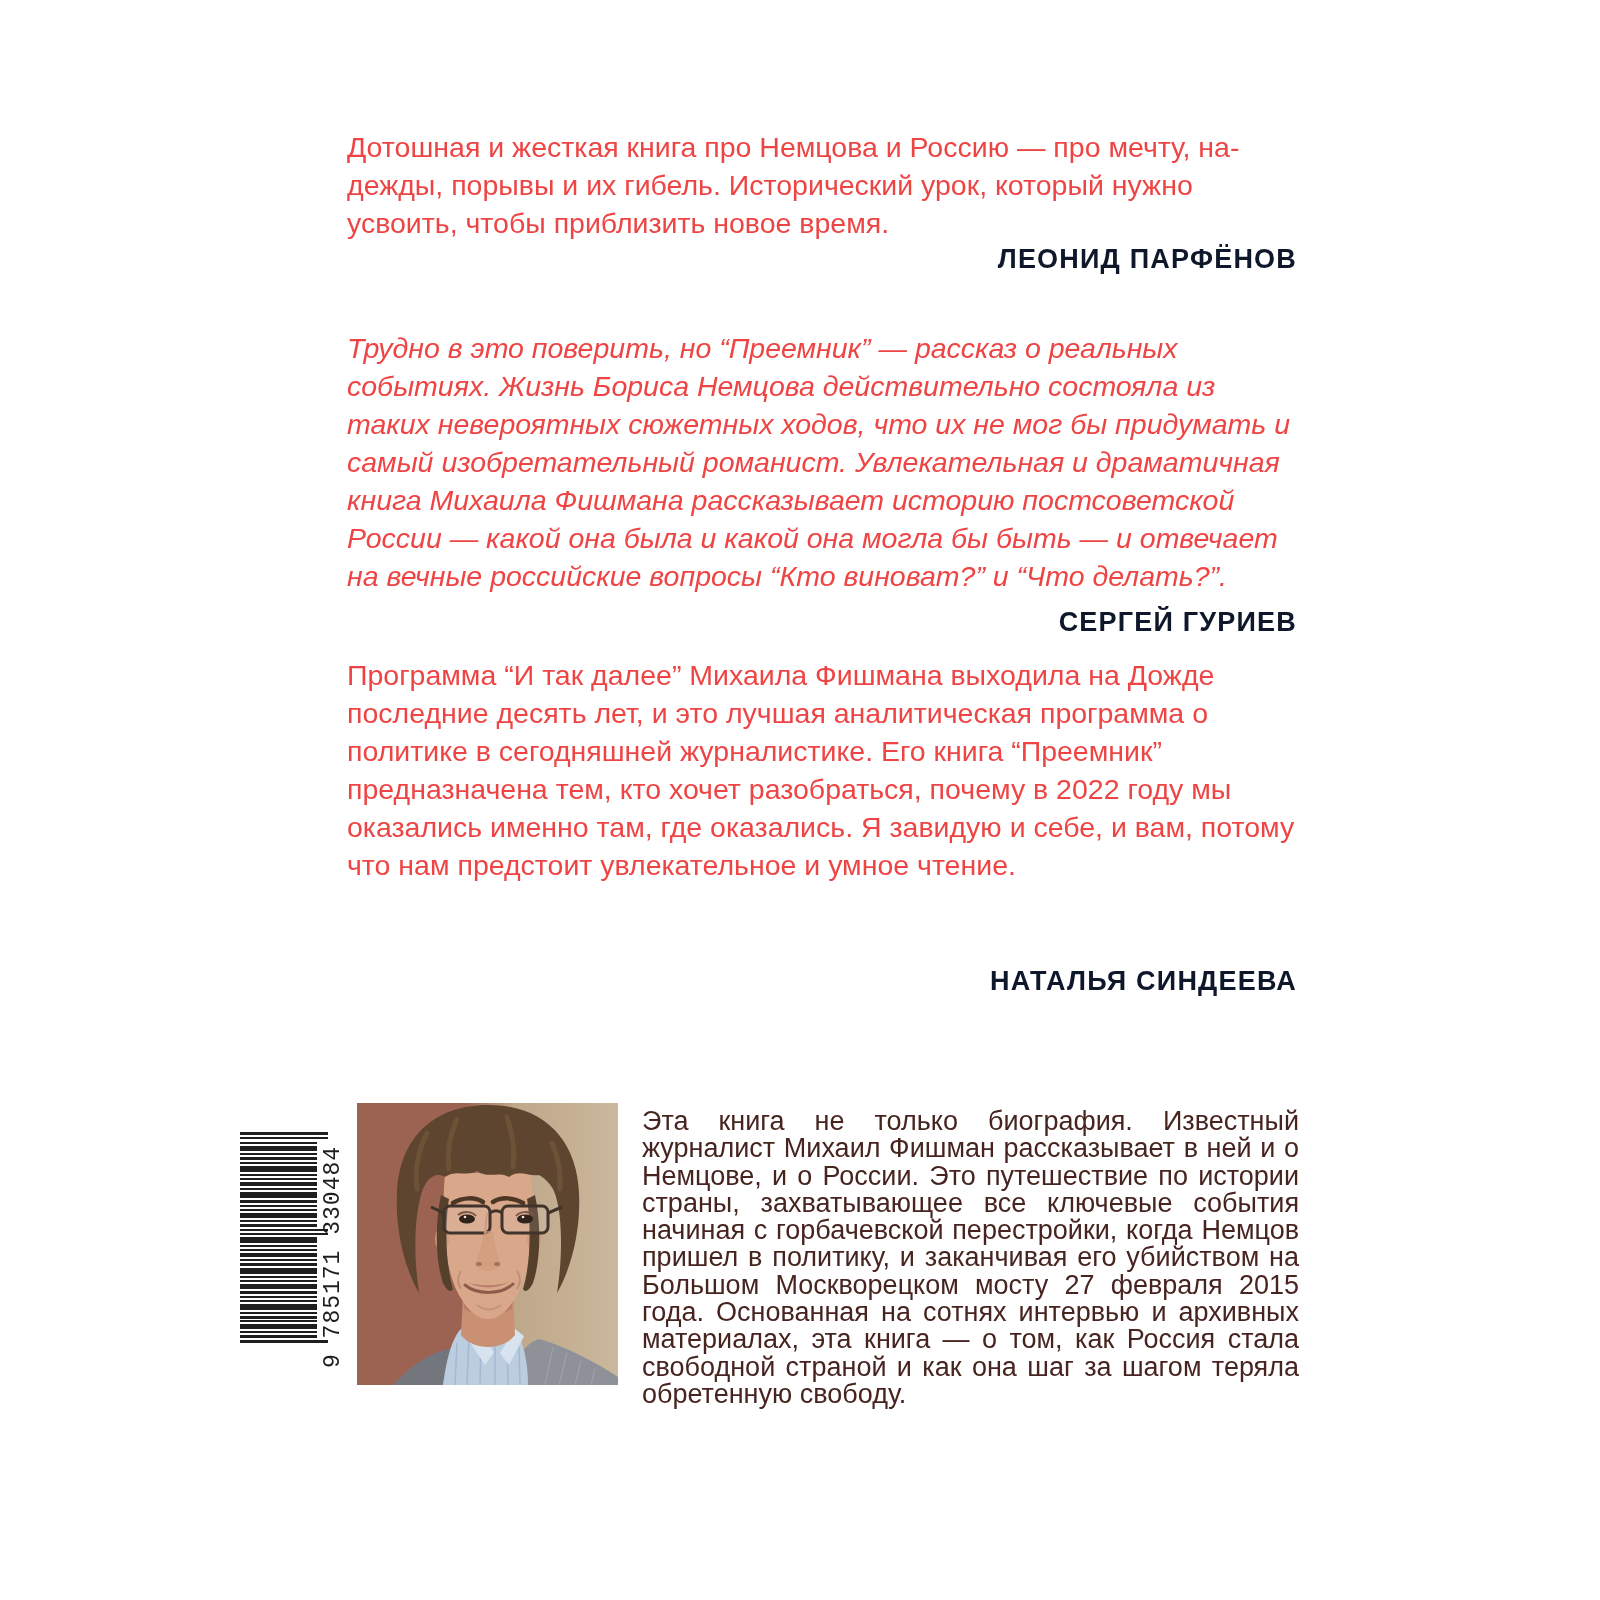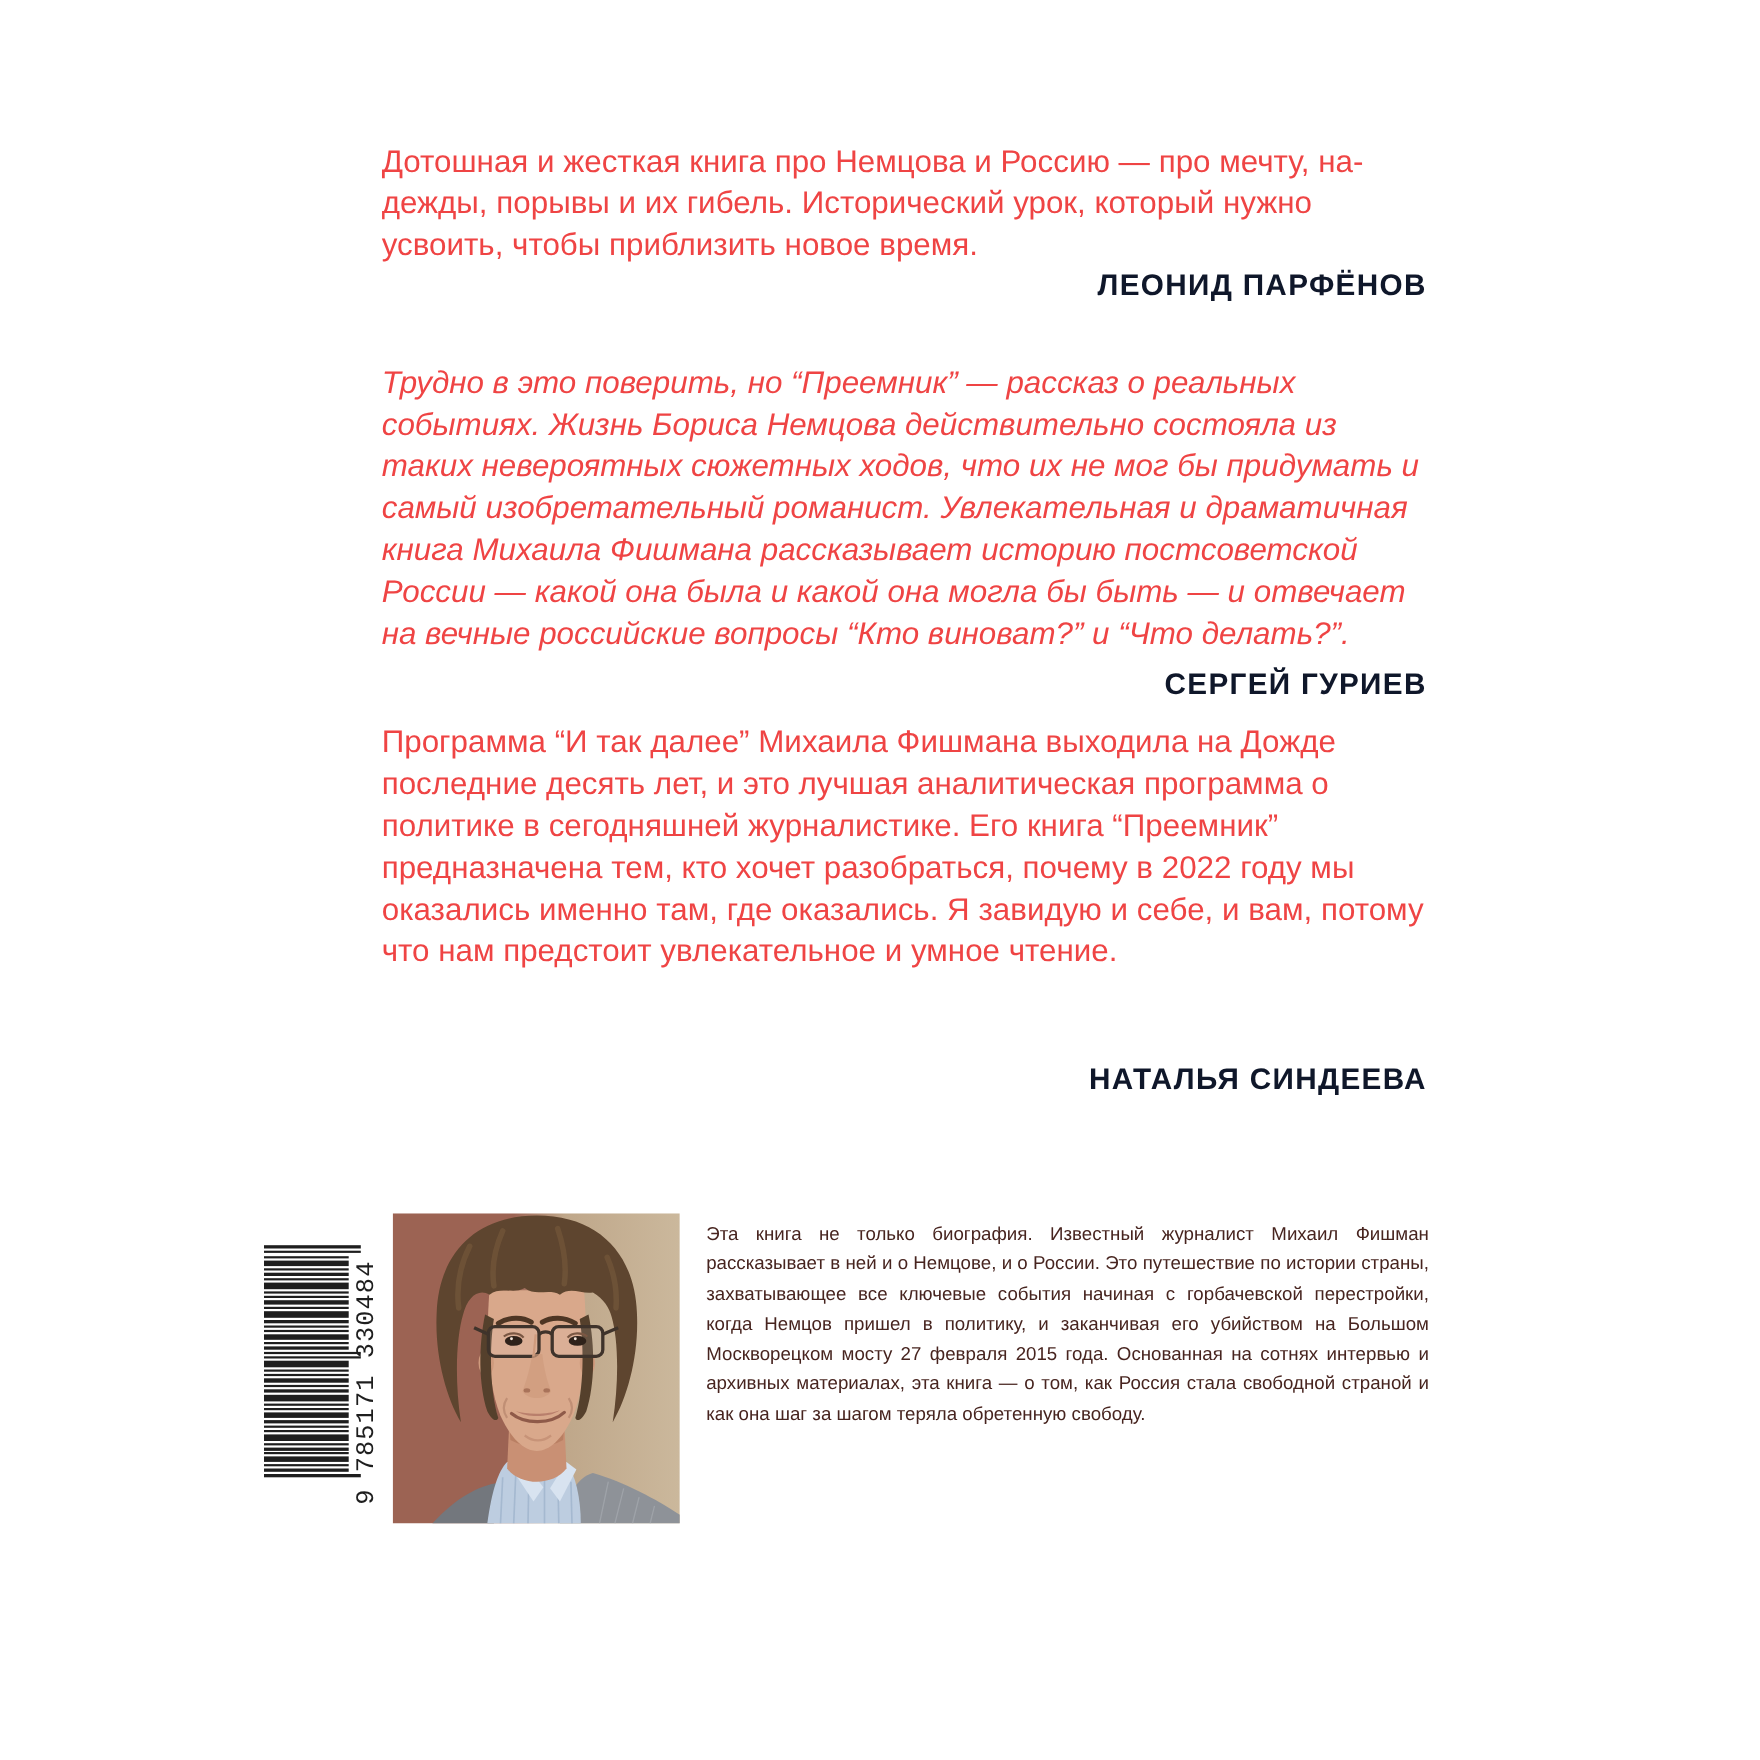--- a/index.html
+++ b/index.html
@@ -35,21 +35,21 @@
     color: #0f172a;
   }
   .a1 { top: 243px; }
   .a2 { top: 606px; }
   .a3 { top: 943px; margin-top: 22px; }
   .annotation {
     position: absolute;
     left: 642px;
     top: 1108px;
     width: 657px;
-    font-size: 17px;
+    font-size: 27px;
     line-height: 27.3px;
     text-align: justify;
     color: #47241f;
   }
   .barcode-svg { position: absolute; left: 240px; top: 1104px; }
   .photo-svg   { position: absolute; left: 357px; top: 1103px; }
 </style>
 </head>
 <body>
 

